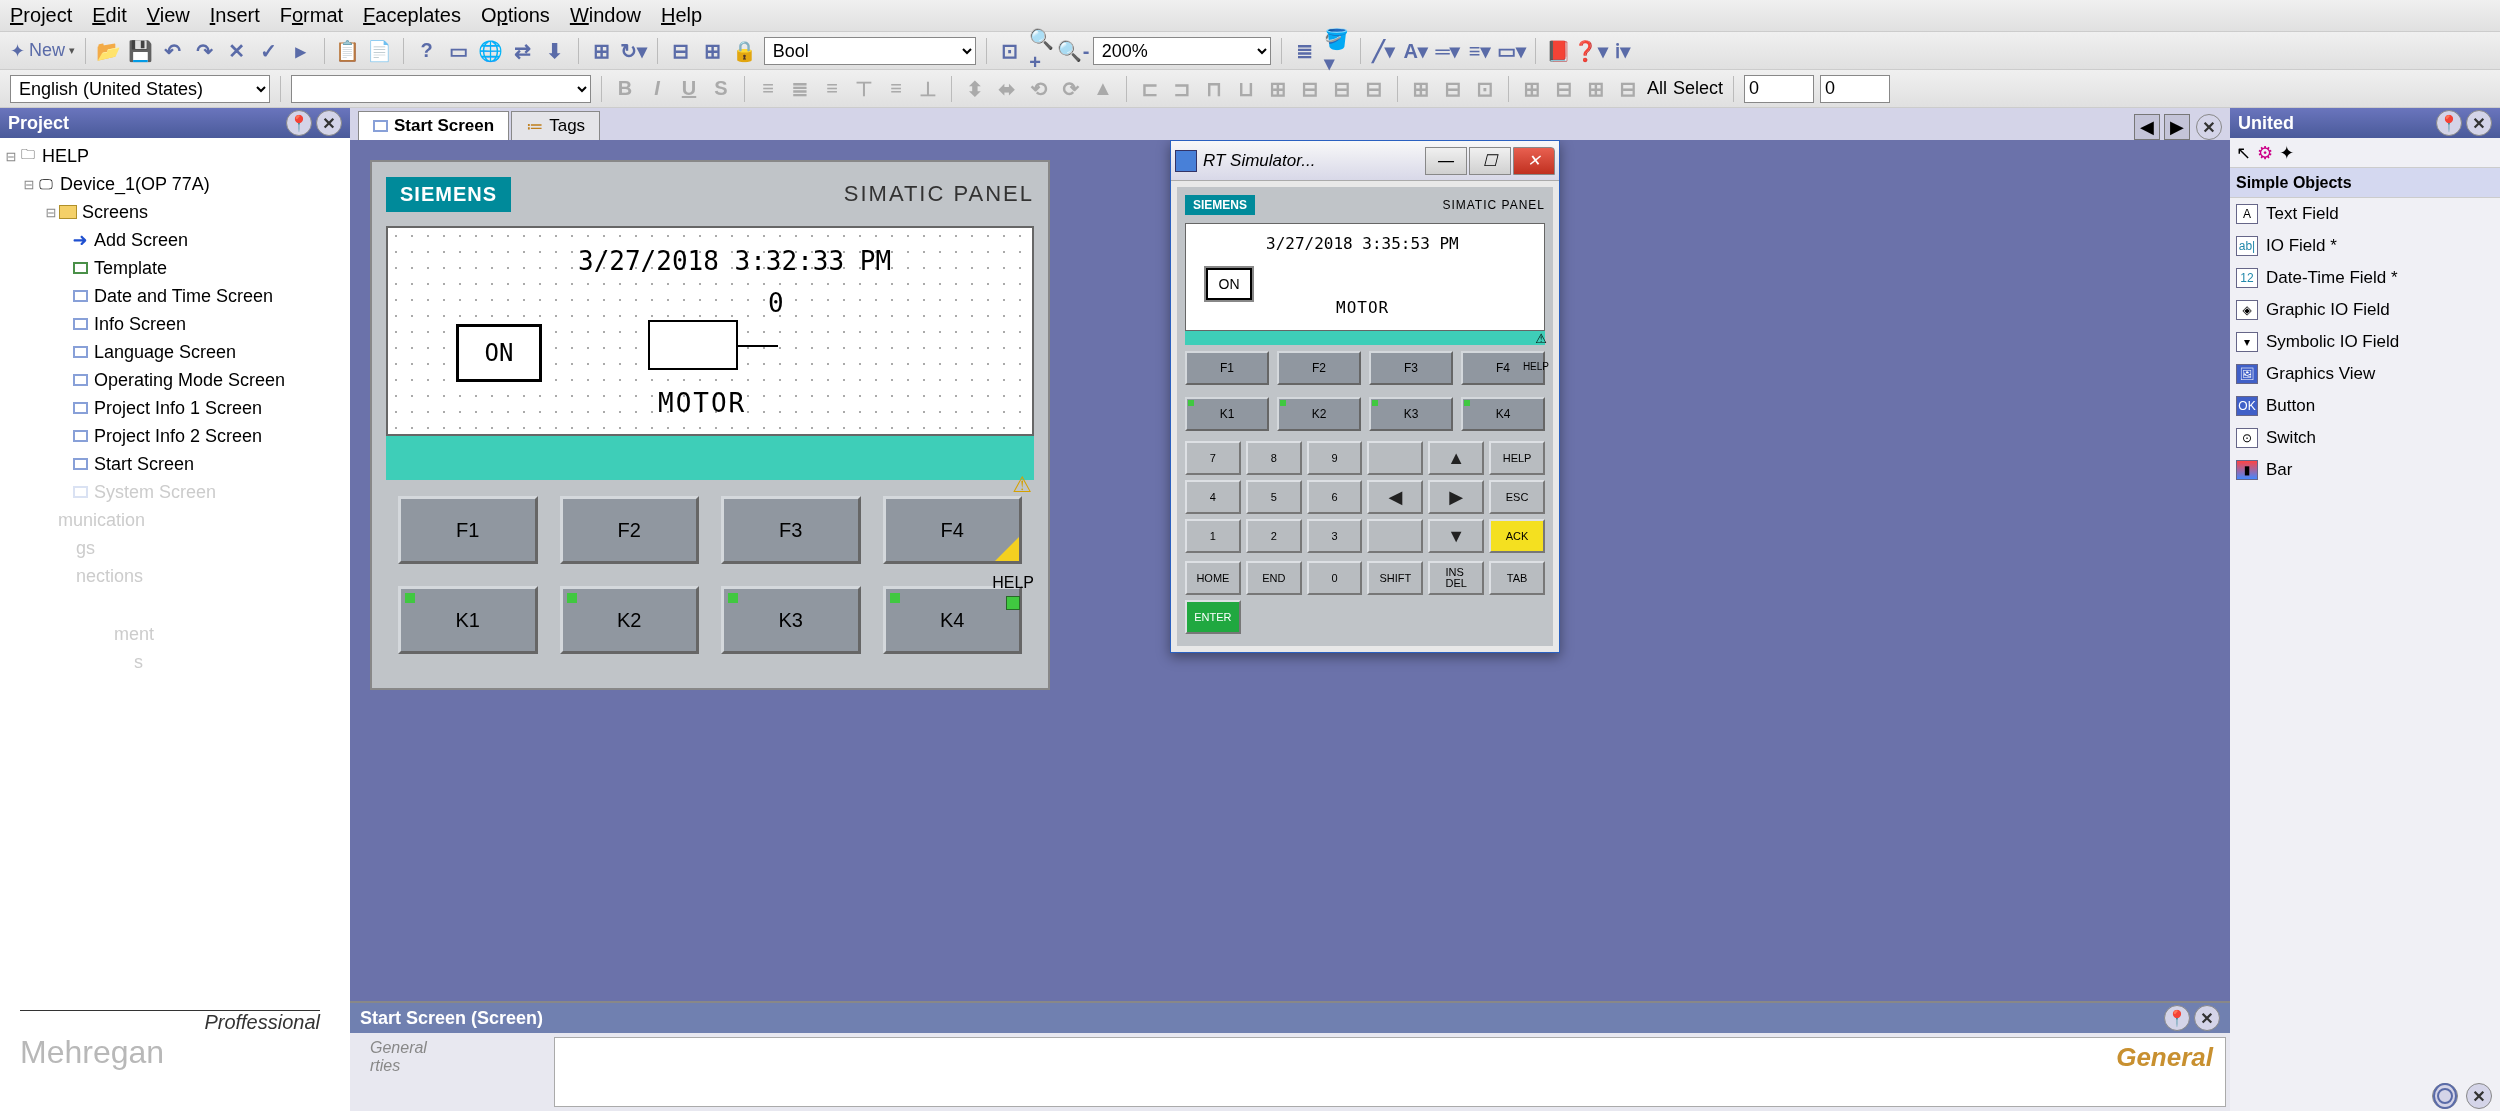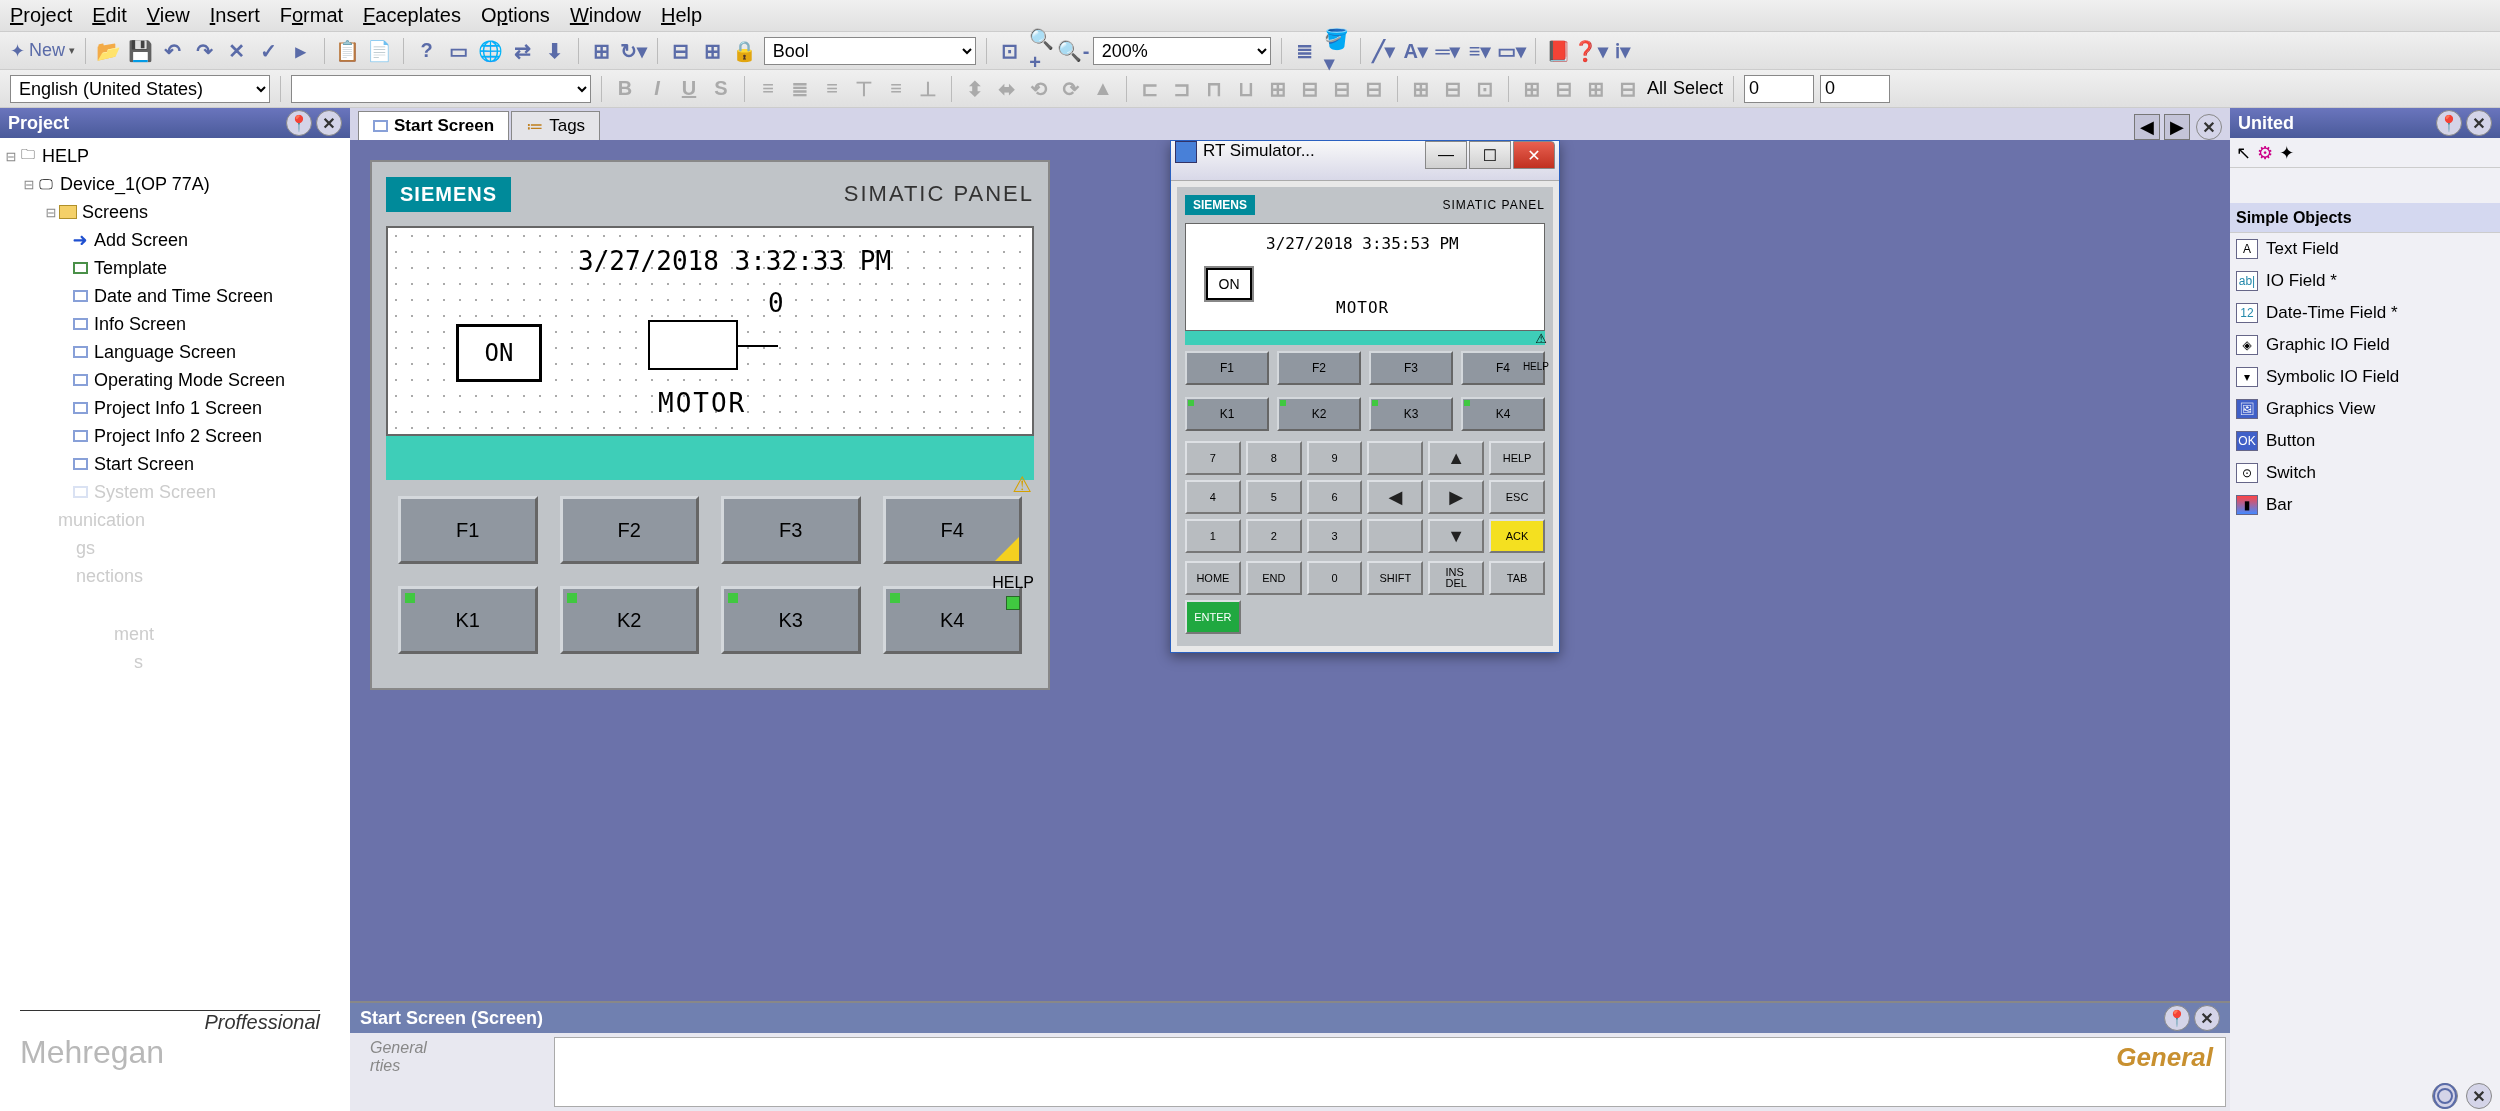--- a/index.html
+++ b/index.html
@@ -58,21 +58,21 @@
 .sp-warn { position: absolute; right: 16px; top: 310px; font-size: 22px; color: #d4a000; }
 
 .dt-field { position: absolute; top: 18px; left: 190px; font-size: 26px; font-family: monospace; }
 .io-val { position: absolute; top: 60px; left: 380px; font-size: 26px; font-family: monospace; }
 .on-btn { position: absolute; top: 96px; left: 68px; width: 86px; height: 58px; border: 3px solid #000; background: #fff; display: flex; align-items: center; justify-content: center; font-size: 24px; font-family: monospace; }
 .motor-sym { position: absolute; top: 92px; left: 260px; width: 90px; height: 50px; border: 2px solid #000; background: #fff; }
 .motor-line { position: absolute; top: 117px; left: 350px; width: 40px; height: 2px; background: #000; }
 .motor-lbl { position: absolute; top: 160px; left: 270px; font-size: 26px; font-family: monospace; letter-spacing: 2px; }
 
 .sim-window { position: absolute; left: 820px; top: 0; width: 390px; background: #e8e8e8; border: 1px solid #2a60c0; box-shadow: 0 4px 12px rgba(0,0,0,0.4); }
-.sim-title { height: 40px; background: linear-gradient(#f8f8f8,#d8d8e8); display: flex; align-items: flex-start; padding: 0 4px; border-bottom: 1px solid #aaa; }
+.sim-title { height: 40px; background: linear-gradient(#f8f8f8,#d8d8e8); display: flex; align-items: center; padding: 0 4px; border-bottom: 1px solid #aaa; font-style: italic; }
 .sim-title-icon { width: 22px; height: 22px; background: #4880d8; margin-right: 6px; border: 1px solid #336; }
 .sim-title-text { flex: 1; font-size: 17px; }
 .win-btn { width: 42px; height: 28px; border: 1px solid #888; background: linear-gradient(#f0f0f0,#d0d0d0); margin-left: 2px; display: flex; align-items: center; justify-content: center; cursor: pointer; font-size: 16px; }
 .win-btn.close { background: linear-gradient(#e86050,#c03020); color: #fff; border-radius: 0 4px 0 0; }
 
 .sim-body { background: #c0c4c8; margin: 6px; padding: 8px; }
 .sim-hdr { display: flex; justify-content: space-between; align-items: center; }
 .sim-siemens { background: #008a9a; color: #fff; padding: 3px 8px; font-weight: bold; font-size: 12px; }
 .sim-ptitle { font-size: 12px; letter-spacing: 1px; }
 .sim-screen { background: #fff; border: 1px solid #666; margin-top: 8px; height: 108px; position: relative; }
@@ -91,21 +91,21 @@
 
 .props-area { height: 110px; background: #e8e8f0; border-top: 2px solid #888; }
 .props-tabs { background: #7080b0; color:#fff; height:30px; display:flex; align-items:center; padding:0 10px; font-size:18px; font-weight: bold; }
 .props-body { display:flex; height: 78px; }
 .props-side { width: 200px; padding: 6px 20px; font-style: italic; color: #888; font-size: 16px; }
 .props-main { flex:1; background:#fff; border:1px solid #aaa; margin:4px; position:relative; }
 .props-main-hdr { position:absolute; top:4px; right:12px; color:#c89030; font-size:26px; font-weight:bold; font-style:italic; }
 
 .tools-panel { width: 270px; background: #f0f0f5; }
 .tools-row { height: 30px; border-bottom: 1px solid #ccc; display:flex; align-items:center; padding:0 6px; gap:6px; }
-.tool-cat { background: #d4d8f0; font-weight:bold; font-size: 16px; margin-top: 35px; }
+.tool-cat { background: #d4d8f0; font-weight:bold; font-size: 16px; }
 .tool-item { height: 32px; display:flex; align-items:center; padding: 0 6px; gap: 8px; cursor:pointer; font-size: 17px; }
 .tool-icon { width: 22px; height: 20px; border: 1px solid #668; display:flex; align-items:center; justify-content:center; font-size:12px; background:#fff; }
 
 .minimized-bar { position: absolute; bottom: 2px; right: 8px; display:flex; gap:4px; }
 
 .logo-corner { position: absolute; left: 20px; bottom: 40px; }
 .logo-corner .wincc { font-size: 56px; color: #a02040; font-family: Georgia, serif; font-weight: bold; }
 .logo-corner .prof { font-size: 20px; font-style: italic; color: #333; display:block; text-align:right; }
 .logo-corner .mehr { font-size: 32px; color: #b8b8b8; font-family: Arial; }
 .logo-swoosh { position:absolute; left:110px; top:-40px; width:80px; height:190px; background: linear-gradient(160deg, transparent 30%, #50c8c0 50%, transparent 70%); transform: skewX(-14deg); opacity:0.9; z-index:-1;}

